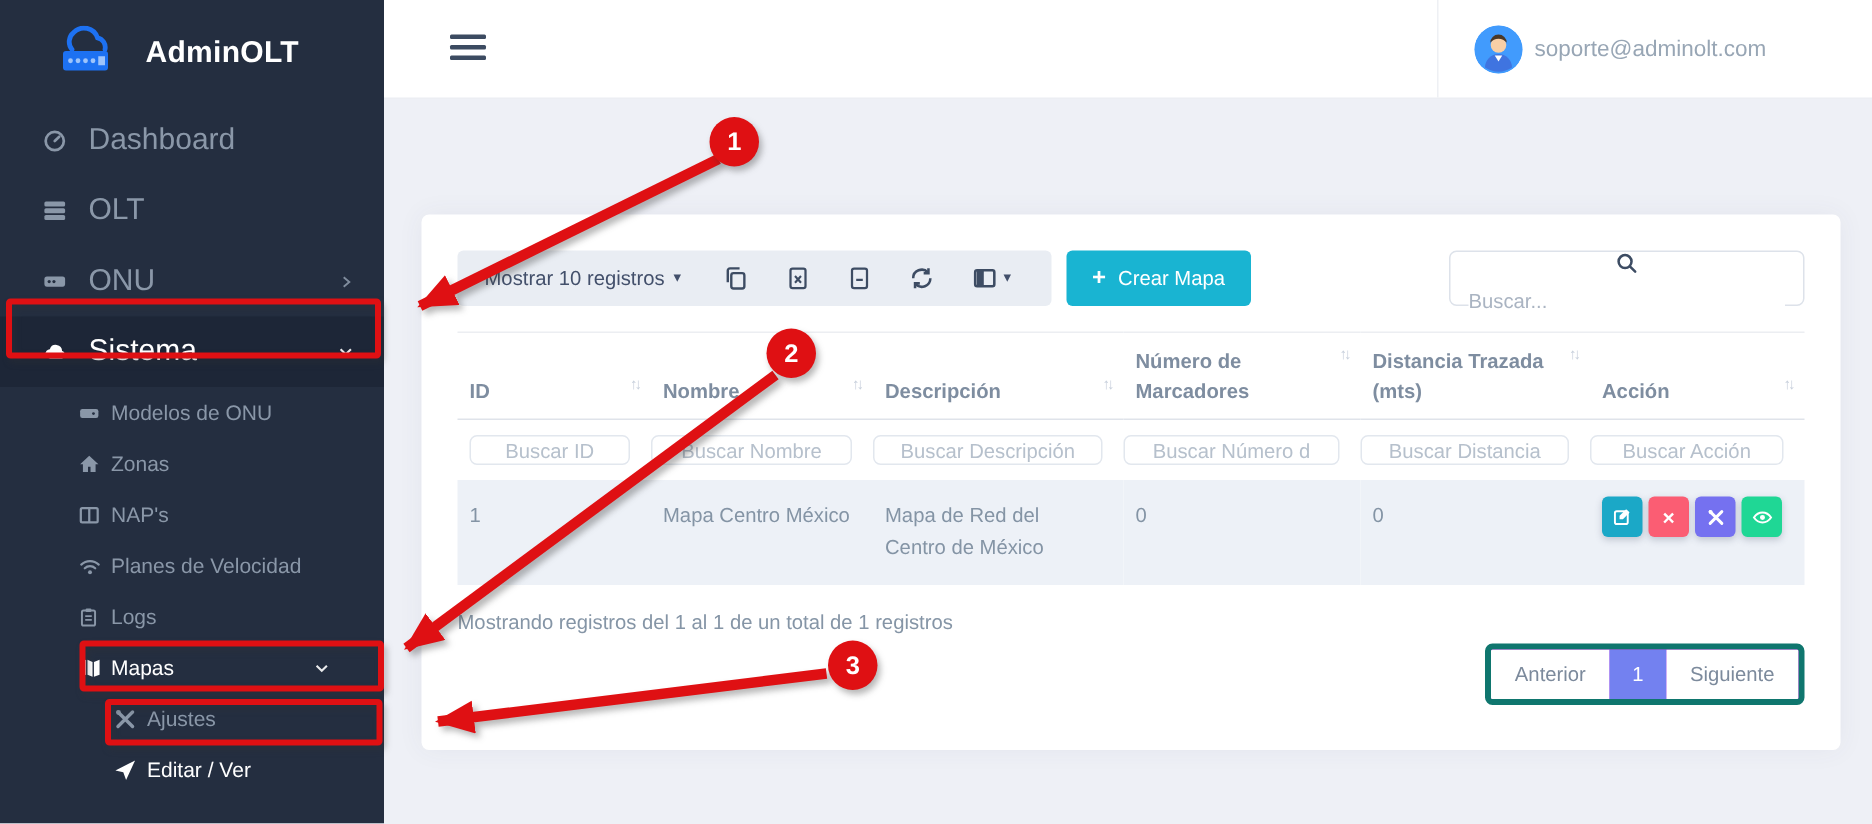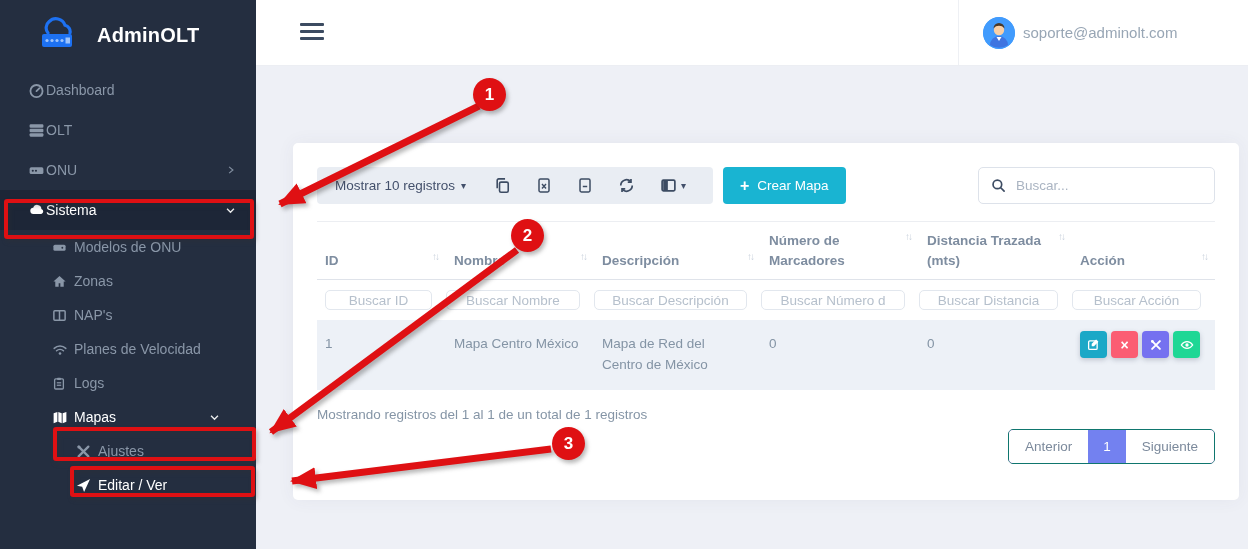--- a/index.html
+++ b/index.html
@@ -3,21 +3,21 @@
 <meta charset="utf-8">
 <style>
   * { margin:0; padding:0; box-sizing:border-box; }
   html,body { width:1248px; height:549px; overflow:hidden; }
   body { position:relative; font-family:"Liberation Sans","DejaVu Sans",sans-serif; background:#eef0f6; }
 
   
   .sidebar { position:absolute; left:0; top:0; width:256px; height:549px; background:#242e40; z-index:1; }
   .brand { height:70px; display:flex; align-items:center; padding-left:34px; gap:17px; }
   .brand-text { color:#fff; font-size:20px; font-weight:700; letter-spacing:.2px; }
-  .nav-item { display:flex; align-items:center; padding:12px 20px 12px 28px; color:#8a97a8; font-size:14px; cursor:pointer; }
+  .nav-item { display:flex; align-items:center; gap:13px; padding:12px 20px 12px 28px; color:#8a97a8; font-size:20px; cursor:pointer; }
   .nav-item .ic { width:18px; height:16px; flex:0 0 18px; display:flex; align-items:center; }
   .nav-item.active { background:#1d2637; color:#fff; }
   .nav-item.white { color:#fff; }
   .sub { padding:9px 36px 9px 52px; font-size:14px; gap:6px; }
   .sub .ic { width:16px; flex-basis:16px; }
   .sub2 { padding-left:76px; }
   .chev { margin-left:auto; opacity:.9; }
   svg { display:block; }
 
   
@@ -25,30 +25,30 @@
   .topbar { position:relative; height:66px; background:#fff; border-bottom:1px solid #eceef3; box-shadow:0 1px 3px rgba(40,50,70,.04); }
   .hamburger { position:absolute; left:44px; top:23px; width:24px; cursor:pointer; }
   .hamburger span { display:block; height:3px; background:#3c4b61; border-radius:1px; margin-bottom:4px; }
   .userbox { position:absolute; right:0; top:0; height:100%; width:290px; border-left:1px solid #eef0f4; display:flex; align-items:center; gap:8px; padding-left:24px; cursor:pointer; }
   .avatar { width:32px; height:32px; border-radius:50%; overflow:hidden; background:#419bfd; }
   .user-email { color:#98a6b5; font-size:15px; }
 
   .content { position:absolute; left:0; top:66px; width:992px; height:483px; background:#eef0f6; }
   .page-title { position:absolute; left:27px; top:28px; display:flex; align-items:center; gap:9px; color:#44536b; font-size:17.5px; font-weight:700; }
 
-  .card { position:absolute; left:37px; top:77px; width:946px; height:357px; background:#fff; border-radius:5px; box-shadow:0 0 18px rgba(60,70,100,.06); padding:24px 24px 0; }
+  .card { position:absolute; left:25px; top:77px; width:946px; height:357px; background:#fff; border-radius:5px; box-shadow:0 0 18px rgba(60,70,100,.06); padding:24px 24px 0; }
 
   .toolbar { display:flex; align-items:center; height:37px; }
   .btn-group { display:flex; align-items:center; background:#e9edf3; border-radius:4px; height:37px; padding:0 18px; gap:25px; width:396px; }
   .show-entries { color:#43506b; font-size:13.5px; display:flex; align-items:center; gap:6px; cursor:pointer; white-space:nowrap; margin-right:3px; }
   .tb-ic { color:#3d4c63; cursor:pointer; display:flex; align-items:center; gap:4px; }
   .caret { font-size:10px; color:#43506b; }
   .btn-create { margin-left:10px; height:37px; background:#19b4d2; color:#fff; border:none; border-radius:4px; font-size:13.5px; padding:0 17px; display:flex; align-items:center; gap:8px; cursor:pointer; font-family:inherit; }
   .btn-create .plus { font-size:16px; font-weight:700; }
-  .searchbox { margin-left:auto; width:237px; height:37px; border:1px solid #dde2ea; border-radius:5px; display:flex; align-items:center; padding:0 12px; gap:10px; background:#fff; }
+  .searchbox { margin-left:auto; width:237px; height:37px; border:1px solid #dde2ea; border-radius:5px; display:flex; align-items:center; padding:0 12px; gap:10px; background:#fff;flex-direction:column; }
   .searchbox input { border:none; outline:none; width:100%; font-size:13.5px; color:#55606e; font-family:inherit; }
   .searchbox input::placeholder { color:#aab4c2; }
 
   table { width:898px; border-collapse:collapse; margin-top:17px; table-layout:fixed; }
   col.c1{width:129px} col.c2{width:148px} col.c3{width:167px} col.c4{width:158px} col.c5{width:153px} col.c6{width:143px}
   th { border-top:1px solid #eceef2; border-bottom:1px solid #dfe3ea; padding:9px 8px; vertical-align:bottom; text-align:left; }
   .th-flex { display:flex; align-items:flex-start; justify-content:space-between; }
   .th-label { color:#7e8da0; font-size:13.5px; font-weight:700; line-height:1.45; }
   .sort { color:#c8d0dc; font-size:10px; letter-spacing:-2px; padding-bottom:2px; }
   .filter-cell { padding:10px 14px 10px 0; }
@@ -56,21 +56,21 @@
   .filter-input { width:100%; height:20px; border:1px solid #e2e7ee; border-radius:5px; text-align:center; font-size:13.5px; color:#55606e; outline:none; font-family:inherit; background:#fff; }
   .filter-input::placeholder { color:#b6c0cc; }
   .data-row td { background:#edf1f7; color:#8494a5; font-size:13.5px; padding:14px 14px 14px 8px; vertical-align:top; line-height:1.55; }
   .actions { display:flex; gap:4px; margin-top:-3px; }
   .act-btn { width:27px; height:27px; border:none; border-radius:4px; display:flex; align-items:center; justify-content:center; color:#fff; cursor:pointer; box-shadow:0 2px 5px rgba(60,70,100,.25); }
   .act-edit { background:#1ba8c7; } .act-delete { background:#fb5d73; font-size:14px; font-weight:700; }
   .act-tools { background:#7571f0; } .act-view { background:#1fd795; }
 
   .card-footer-info { margin-top:17px; color:#8595a6; font-size:13.5px; }
   .pagination-row { display:flex; justify-content:flex-end; margin-top:7px; }
-  .pagination { display:flex; border:1px solid #0f766e; border-radius:5px; overflow:hidden; background:#d946ef;align-items:center; }
+  .pagination { display:flex; border:4px solid #0f766e; border-radius:5px; overflow:hidden; background:#d946ef;align-items:center; }
   .page-btn { padding:9px 16px; font-size:13.5px; color:#7c8a9c; background:#fff; border:none; cursor:pointer; font-family:inherit; }
   .page-btn.active { background:#7381f0; color:#fff; padding:9px 15px; }
 
   
   .overlay { position:absolute; left:0; top:0; z-index:10; pointer-events:none; filter:drop-shadow(3px 3px 2px rgba(50,50,50,.35)); }
   .ann-box { position:absolute; border:4px solid #df1013; border-radius:3px; z-index:9; pointer-events:none; filter:drop-shadow(2px 3px 2px rgba(50,50,50,.3)); }
   .ann-circle { position:absolute; width:33px; height:33px; border-radius:50%; background:#df1013; color:#fff; font-size:17px; font-weight:700; display:flex; align-items:center; justify-content:center; z-index:11; pointer-events:none; filter:drop-shadow(2px 3px 2px rgba(50,50,50,.35)); }
 </style>
 </head>
 <body>

